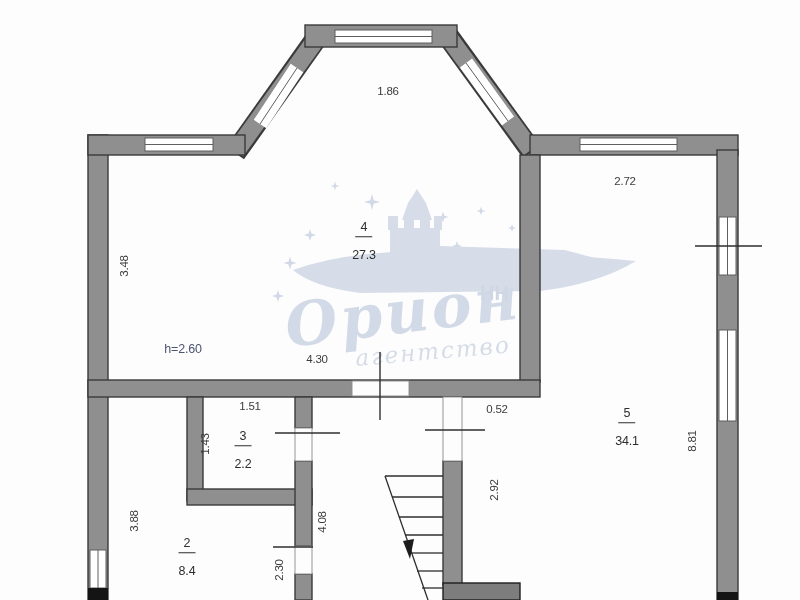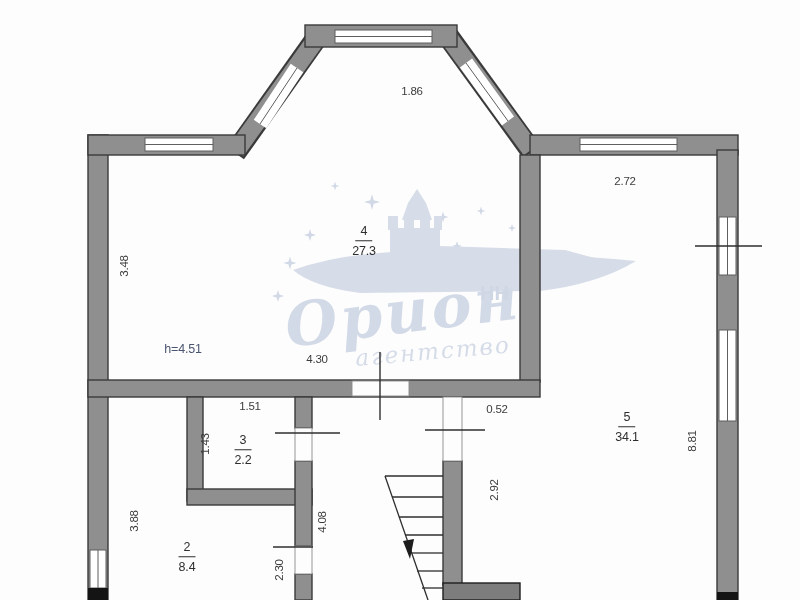--- a/index.html
+++ b/index.html
@@ -16,21 +16,21 @@
     font-family:"Liberation Sans",sans-serif;
   }
   .dim.v{transform:translate(-50%,-50%) rotate(-90deg);}
   .dim.hgt{color:#4a5570;font-size:12.5px;}
   .room{
     position:absolute;transform:translate(-50%,-50%);
     display:flex;flex-direction:column;align-items:center;
     font-size:12.5px;color:#2e2e2e;line-height:1.1;
   }
   .room .num{border-bottom:1.2px solid #2e2e2e;padding:0 5px 1px;}
-  .room .area{padding-top:4px;letter-spacing:-0.2px;}
+  .room .area{padding-top:12px;letter-spacing:-0.2px;}
 </style>
 </head>
 <body>
 
 <div class="stage">
 
   <svg class="plan" width="800" height="600" viewBox="0 0 800 600">
 
     <g opacity="0.8">
 
@@ -160,24 +160,24 @@
   </div>
   <div class="room" style="left:243px;top:451px">
     <span class="num">3</span>
     <span class="area">2.2</span>
   </div>
   <div class="room" style="left:187px;top:558px">
     <span class="num">2</span>
     <span class="area">8.4</span>
   </div>
 
-  <div class="dim" style="left:412px;top:91px">1.86</div>
+  <div class="dim" style="left:388px;top:91px">1.86</div>
   <div class="dim" style="left:625px;top:181px">2.72</div>
   <div class="dim v" style="left:124px;top:266px">3.48</div>
-  <div class="dim hgt" style="left:183px;top:349px">h=4.51</div>
+  <div class="dim hgt" style="left:183px;top:349px">h=2.60</div>
   <div class="dim" style="left:317px;top:359px">4.30</div>
   <div class="dim" style="left:250px;top:406px">1.51</div>
   <div class="dim" style="left:497px;top:409px">0.52</div>
   <div class="dim v" style="left:205px;top:444px">1.43</div>
   <div class="dim v" style="left:494px;top:490px">2.92</div>
   <div class="dim v" style="left:692px;top:441px">8.81</div>
   <div class="dim v" style="left:134px;top:521px">3.88</div>
   <div class="dim v" style="left:279px;top:570px">2.30</div>
   <div class="dim v" style="left:322px;top:522px">4.08</div>
 

